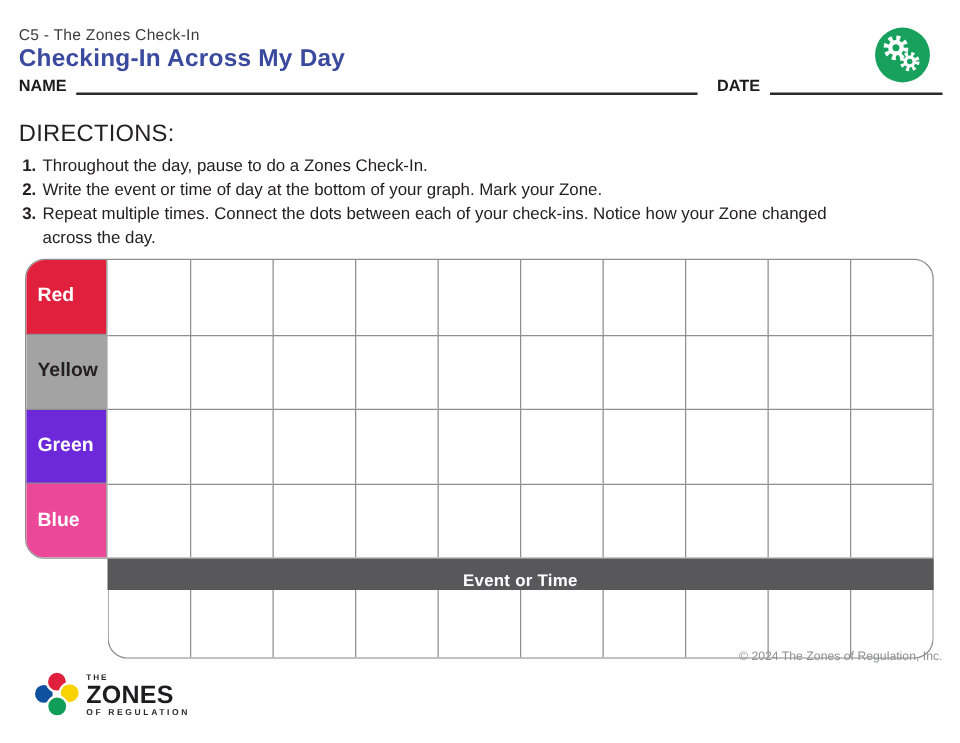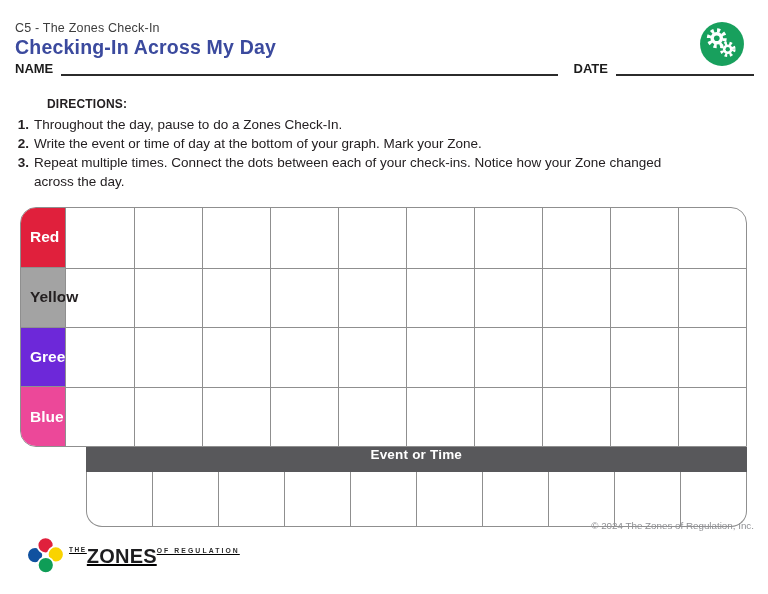--- a/index.html
+++ b/index.html
@@ -11,43 +11,43 @@
   .doc-code { position:absolute; left:15px; top:21px; font-size:12.5px; color:#3d3d3d; letter-spacing:.2px; }
   .page-title { position:absolute; left:15px; top:36px; font-size:19.5px; font-weight:700; color:#3B4A9E; letter-spacing:.2px; }
   .badge { position:absolute; left:699px; top:21px; width:46px; height:46px; }
 
   .name-row { position:absolute; left:15px; right:14px; top:61px; display:flex; align-items:flex-end; font-size:13px; font-weight:700; color:#1c1c1c; }
   .fill-line { border-bottom:2px solid #2b2b2b; height:14px; }
   .name-line { flex:1; margin:0 16px 0 8px; }
   .date-line { width:138px; margin-left:8px; }
 
   .directions { position:absolute; left:15px; top:97px; right:14px; color:#242022; }
-  .dir-head { font-size:12px; font-weight:700; letter-spacing:.2px;margin-left:32px; }
+  .dir-head { font-size:19px; font-weight:400; letter-spacing:.2px; }
   .dir-list { margin-top:4px; }
   .dir-item { display:flex; font-size:13.5px; line-height:19px; }
   .dir-num { font-weight:700; min-width:14px; text-align:right; margin-right:5px; }
   .dir-text { max-width:652px; }
 
   .grid-wrap { position:absolute; left:20px; top:207px; width:727px; }
   .zones-top { height:240px; border:1.5px solid #8f8f8f; border-radius:16px 16px 0 16px; overflow:hidden; display:flex; background:#fff; }
-  .labels { width:44px; display:flex; flex-direction:column; }
+  .labels { width:64px; display:flex; flex-direction:column; }
   .zcell { flex:1; display:flex; align-items:center; padding-left:9px; font-weight:700; font-size:15.5px; border-bottom:1px solid #8f8f8f; }
   .zcell:last-child { border-bottom:none; }
   .zgrid { flex:1; display:grid; grid-template-columns:repeat(10,1fr); grid-template-rows:repeat(4,1fr); border-left:1px solid #8f8f8f; }
   .zgrid div { border-left:1px solid #8f8f8f; border-top:1px solid #8f8f8f; }
   .zgrid div:nth-child(10n+1) { border-left:none; }
   .zgrid div:nth-child(-n+10) { border-top:none; }
 
-  .event-bar { margin-left:65.5px; height:25px; background:#58585B; color:#ffffff; font-weight:700; font-size:13.5px; display:flex; align-items:flex-start; justify-content:center; letter-spacing:.2px; }
+  .event-bar { margin-left:65.5px; height:25px; background:#58585B; color:#ffffff; font-weight:700; font-size:13.5px; display:flex; align-items:flex-end; justify-content:center; letter-spacing:.2px; }
   .bottom-row { margin-left:65.5px; height:55px; border:1.5px solid #8f8f8f; border-top:none; border-radius:0 0 16px 16px; overflow:hidden; display:grid; grid-template-columns:repeat(10,1fr); background:#fff; }
   .bottom-row div { border-left:1px solid #8f8f8f; }
   .bottom-row div:first-child { border-left:none; }
 
   .footer-logo { position:absolute; left:26px; top:536px; display:flex; align-items:center; gap:3px; }
-  .logo-text { display:flex; flex-direction:row;text-decoration:underline; }
+  .logo-text { display:flex; flex-direction:column; }
   .logo-the { font-size:6.5px; font-weight:700; letter-spacing:1.6px; color:#222; }
   .logo-zones { font-size:20px; font-weight:800; letter-spacing:.2px; color:#1d1d1f; line-height:20px; }
   .logo-ofreg { font-size:6.8px; font-weight:700; letter-spacing:2.1px; color:#2b2b2b; margin-top:1px; }
 
   .copyright { position:absolute; right:14px; top:520px; font-size:9.8px; color:#8f9094; }
 </style>
 </head>
 <body>
 
 <div class="sheet">

